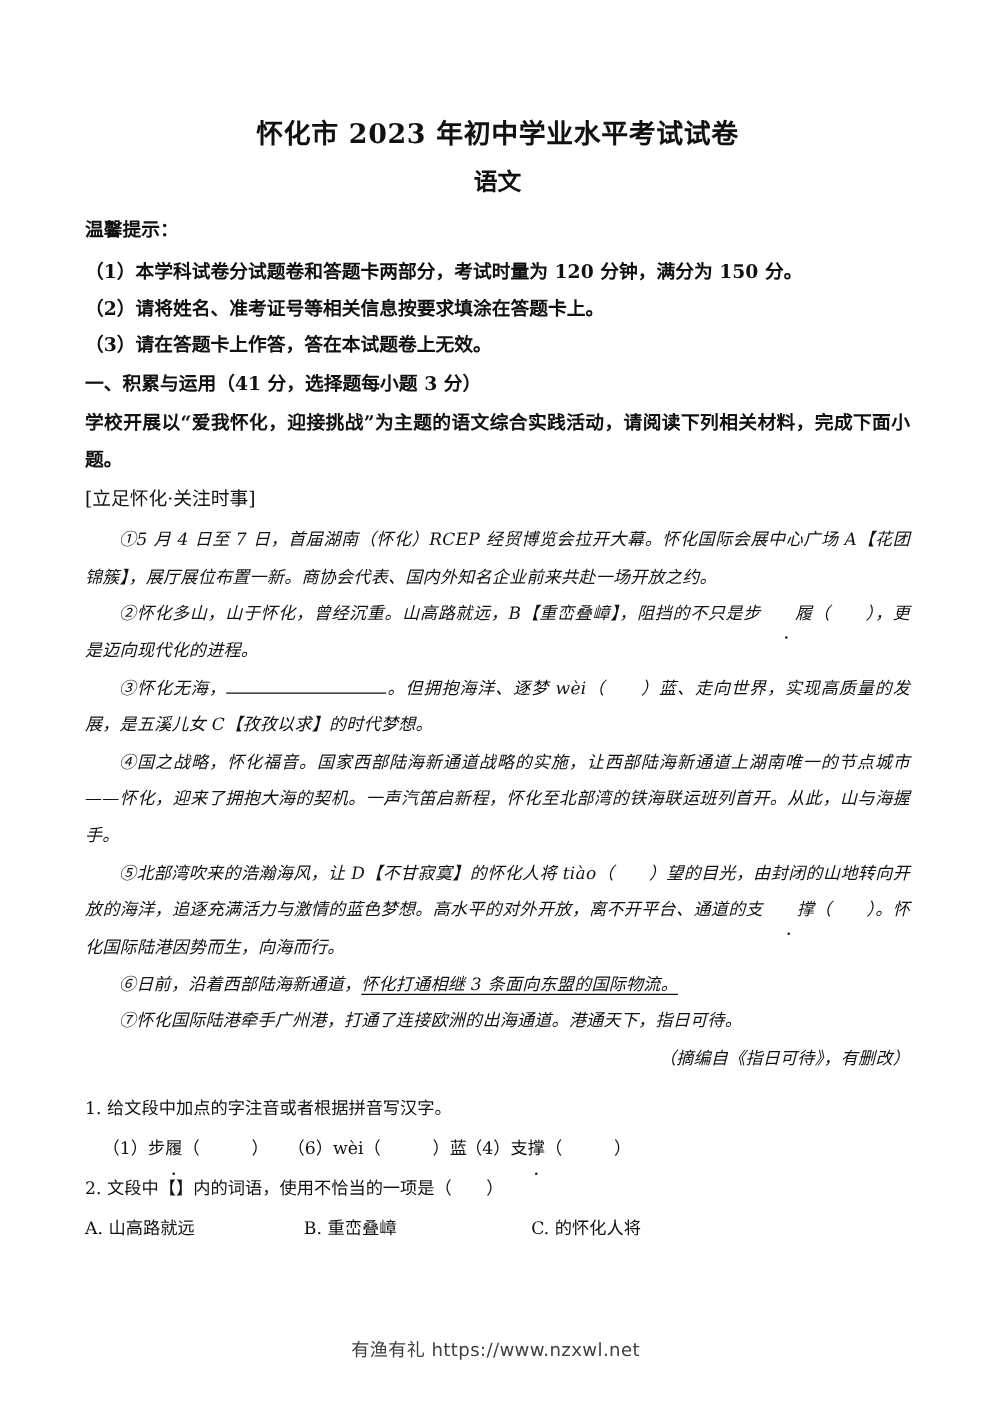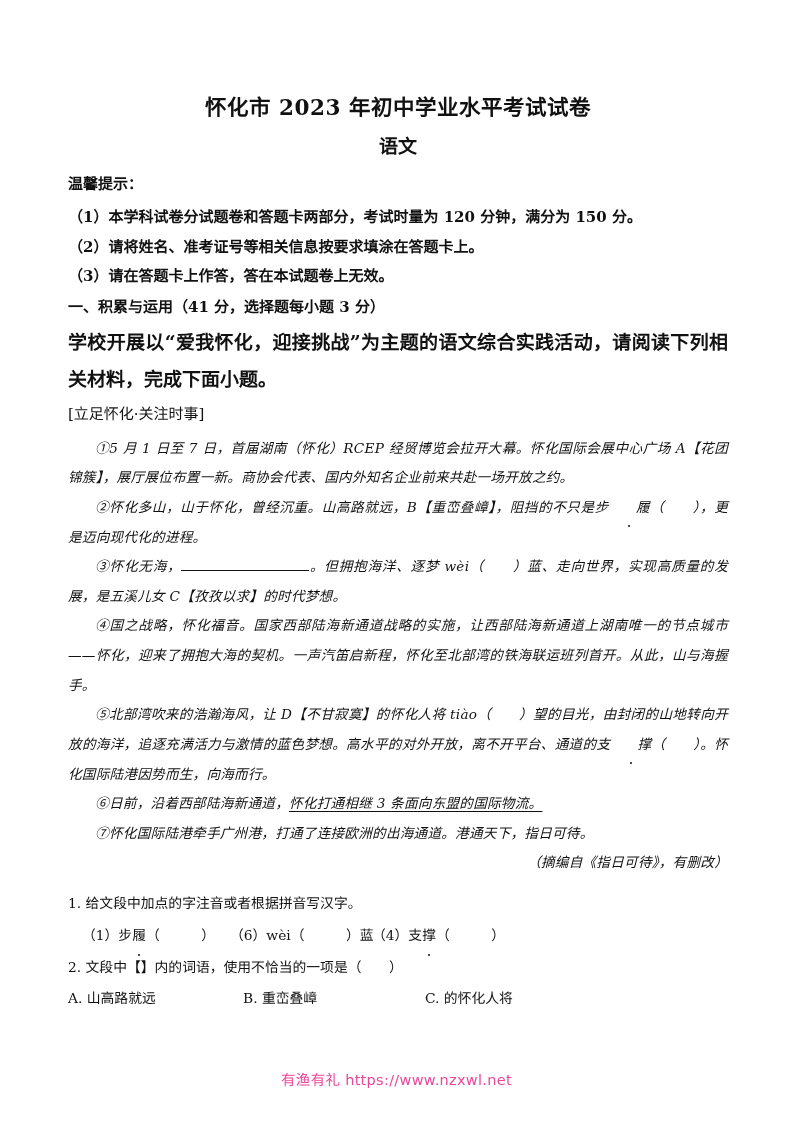--- a/index.html
+++ b/index.html
@@ -67,21 +67,21 @@
 
   
   .section-heading {
     font-weight: bold;
     font-size: 15px;
     line-height: 1.95;
     margin: 2px 0 0 0;
   }
   .lead-paragraph {
     font-weight: bold;
-    font-size: 19px;
+    font-size: 15px;
     line-height: 1.95;
     margin: 2px 0 2px 0;
     text-align: justify;
     text-justify: inter-ideograph;
   }
   .bracket-heading {
     font-size: 15px;
     line-height: 1.95;
     margin: 2px 0 4px 0;
     font-family: "DejaVu Serif", "Liberation Serif", serif;
@@ -178,21 +178,21 @@
 
   
   .footer-watermark {
     position: absolute;
     left: 0;
     right: 0;
     top: 1068px;
     text-align: center;
     font-family: "DejaVu Sans", "Liberation Sans", sans-serif;
     font-size: 14.5px;
-    color: #ec4899;
+    color: #404040;
     letter-spacing: 0.3px;
   }
 </style>
 </head>
 <body>
 
 <div class="page">
   <div class="content">
 
     <h1 class="doc-title">怀化市 2023 年初中学业水平考试试卷</h1>
@@ -204,21 +204,21 @@
       <p class="notice-item">（2）请将姓名、准考证号等相关信息按要求填涂在答题卡上。</p>
       <p class="notice-item">（3）请在答题卡上作答，答在本试题卷上无效。</p>
     </div>
 
     <p class="section-heading">一、积累与运用（41 分，选择题每小题 3 分）</p>
     <p class="lead-paragraph">学校开展以“爱我怀化，迎接挑战”为主题的语文综合实践活动，请阅读下列相关材料，完成下面小题。</p>
     <p class="bracket-heading">[立足怀化·关注时事]</p>
 
     <div class="passage">
 
-      <p><span>①5 月 1 日至 7 日，首届湖南（怀化）RCEP 经贸博览会拉开大幕。怀化国际会展中心广场 A【花团锦簇】，展厅展位布置一新。商协会代表、国内外知名企业前来共赴一场开放之约。</span></p>
+      <p><span>①5 月 4 日至 7 日，首届湖南（怀化）RCEP 经贸博览会拉开大幕。怀化国际会展中心广场 A【花团锦簇】，展厅展位布置一新。商协会代表、国内外知名企业前来共赴一场开放之约。</span></p>
 
       <p><span>②怀化多山，山于怀化，曾经沉重。山高路就远，B【重峦叠嶂】，阻挡的不只是步</span><span class="dotted">履</span><span>（　　），更是迈向现代化的进程。</span></p>
 
       <p><span>③怀化无海，</span><span class="blank-fill"></span><span>。但拥抱海洋、逐梦 wèi（　　）蓝、走向世界，实现高质量的发展，是五溪儿女 C【孜孜以求】的时代梦想。</span></p>
 
       <p><span>④国之战略，怀化福音。国家西部陆海新通道战略的实施，让西部陆海新通道上湖南唯一的节点城市——怀化，迎来了拥抱大海的契机。一声汽笛启新程，怀化至北部湾的铁海联运班列首开。从此，山与海握手。</span></p>
 
       <p><span>⑤北部湾吹来的浩瀚海风，让 D【不甘寂寞】的怀化人将 tiào（　　）望的目光，由封闭的山地转向开放的海洋，追逐充满活力与激情的蓝色梦想。高水平的对外开放，离不开平台、通道的支</span><span class="dotted">撑</span><span>（　　）。怀化国际陆港因势而生，向海而行。</span></p>
 
       <p><span>⑥日前，沿着西部陆海新通道，</span><span class="uline">怀化打通相继 3 条面向东盟的国际物流。</span></p>

